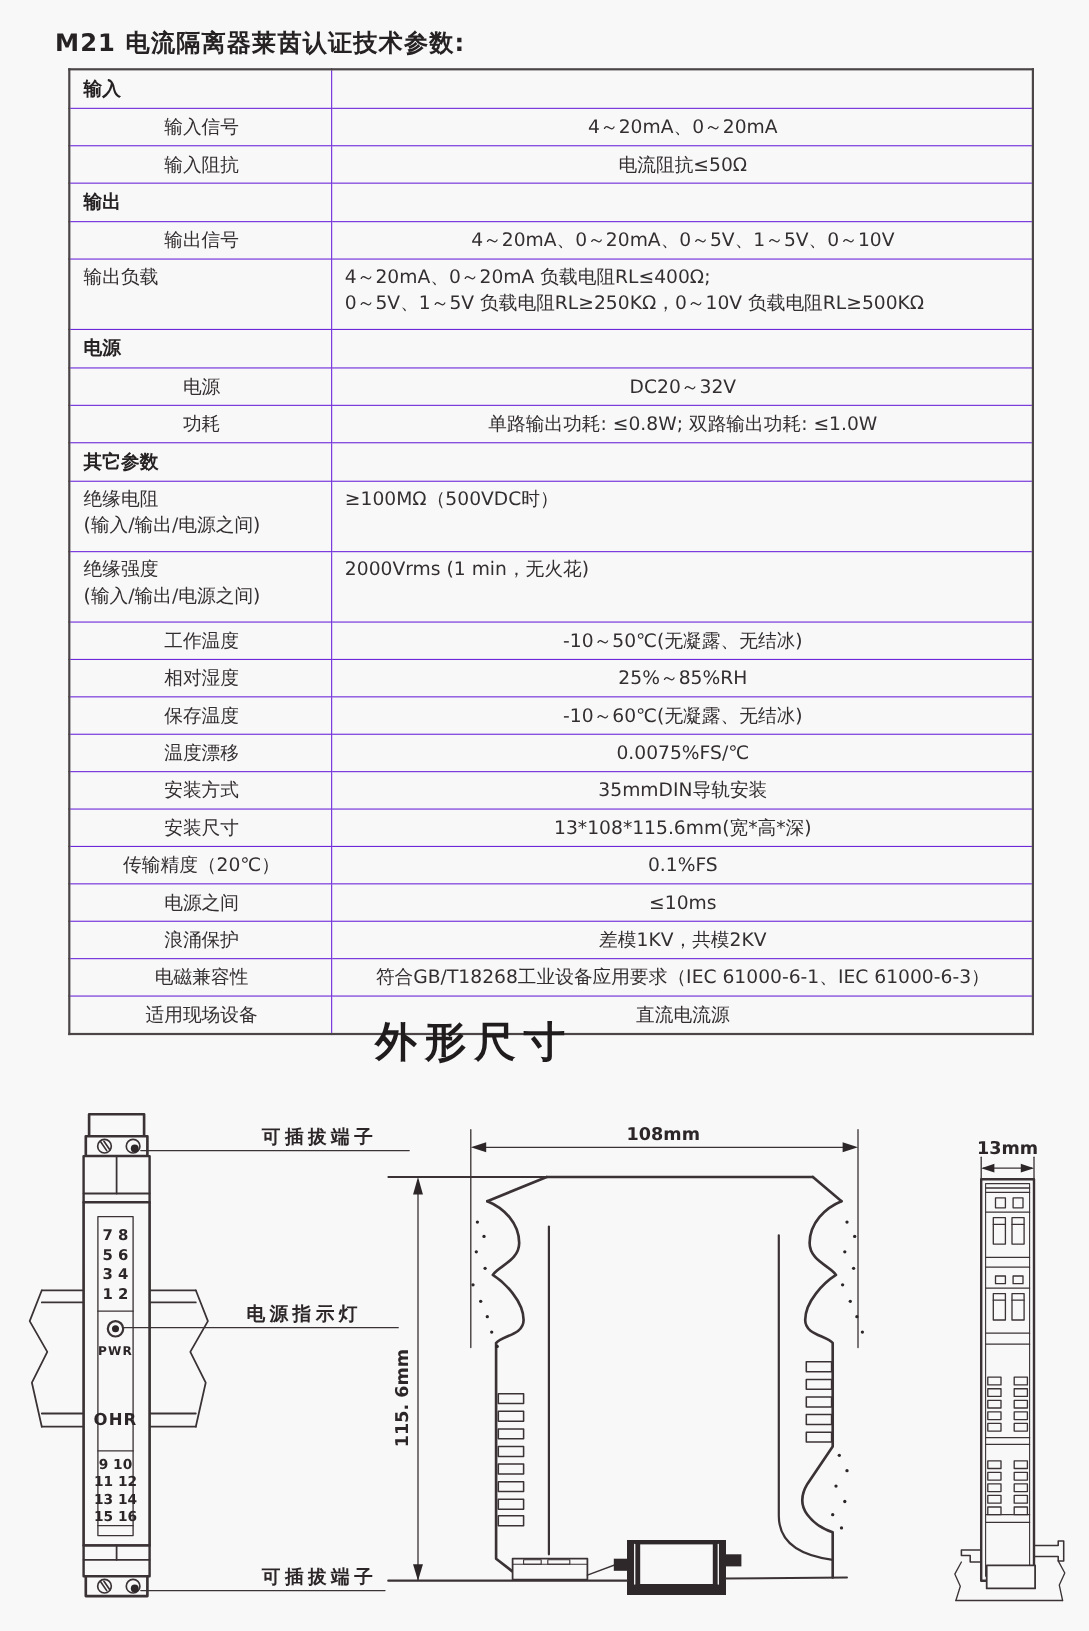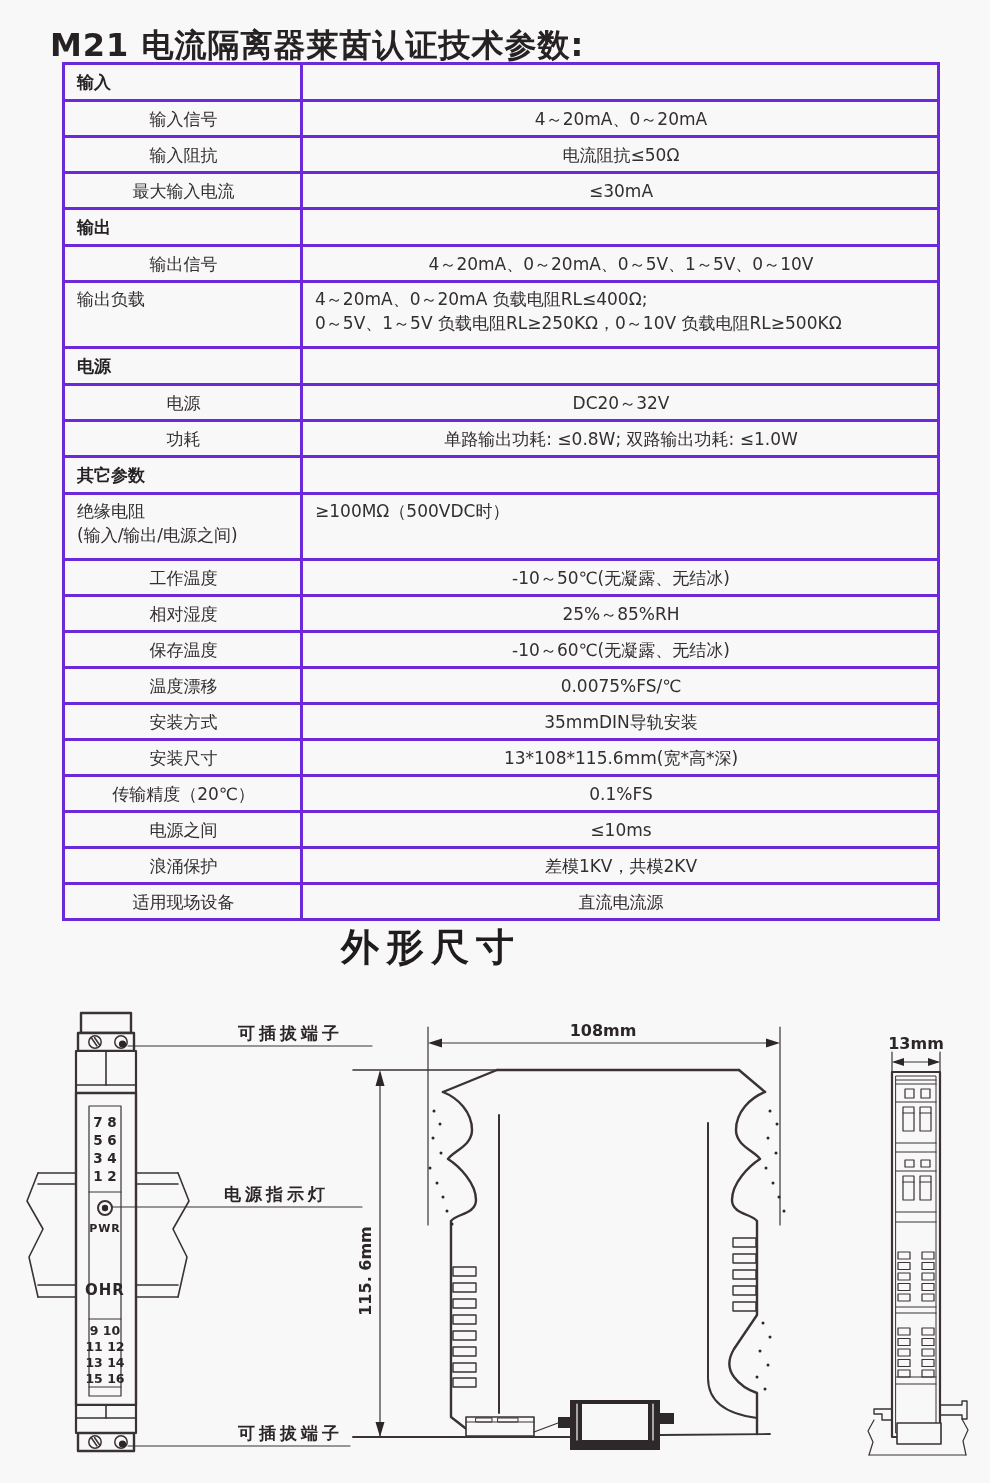--- a/index.html
+++ b/index.html
@@ -4,31 +4,31 @@
 <style>
   html,body{margin:0;padding:0;}
   body{
     width:990px;height:1483px;position:relative;overflow:hidden;
     background:#f8f8f8;
     font-family:"DejaVu Sans","Liberation Sans",sans-serif;
     color:#2f2b2d;
   }
   .page-title{
     position:absolute;left:50px;top:24px;
-    font-size:32px;font-weight:700;letter-spacing:1px;color:#262223;
+    font-size:22px;font-weight:700;letter-spacing:1px;color:#262223;
   }
   table.spec{
     position:absolute;left:62px;top:62px;width:878px;
     border-collapse:collapse;table-layout:fixed;
     border:2px solid #4b4547;
     font-size:17px;color:#332e30;
   }
   table.spec col.c1{width:238px;}
   table.spec td{
-    border:3px solid #6d28d9;
+    border:1px solid #6d28d9;
     padding:2px 10px 2px 12px;
     line-height:24px;
     vertical-align:middle;
     white-space:pre-line;
     overflow:hidden;
   }
   tr.sec td{height:30px;font-weight:700;color:#262223;}
   tr.r1 td{height:29px;text-align:center;}
   tr.r2 td{height:57px;}
   tr.vtop td{vertical-align:top;padding-top:4px;}
@@ -61,24 +61,20 @@
         <td></td>
       </tr>
     <tr class="r1">
         <td>输入信号</td>
         <td>4～20mA、0～20mA</td>
       </tr>
     <tr class="r1">
         <td>输入阻抗</td>
         <td>电流阻抗≤50Ω</td>
       </tr>
-    <tr class="r1">
-        <td>最大输入电流</td>
-        <td>≤30mA</td>
-      </tr>
     <tr class="sec">
         <td>输出</td>
         <td></td>
       </tr>
     <tr class="r1">
         <td>输出信号</td>
         <td>4～20mA、0～20mA、0～5V、1～5V、0～10V</td>
       </tr>
     <tr class="r2 vtop">
         <td>输出负载</td>
@@ -99,20 +95,25 @@
       </tr>
     <tr class="sec">
         <td>其它参数</td>
         <td></td>
       </tr>
     <tr class="r2 vtop">
         <td>绝缘电阻
 (输入/输出/电源之间)</td>
         <td>≥100MΩ（500VDC时）</td>
       </tr>
+    <tr class="r2 vtop">
+        <td>绝缘强度
+(输入/输出/电源之间)</td>
+        <td>2000Vrms (1 min，无火花)</td>
+      </tr>
     <tr class="r1">
         <td>工作温度</td>
         <td>-10～50℃(无凝露、无结冰)</td>
       </tr>
     <tr class="r1">
         <td>相对湿度</td>
         <td>25%～85%RH</td>
       </tr>
     <tr class="r1">
         <td>保存温度</td>
@@ -134,20 +135,24 @@
         <td>传输精度（20℃）</td>
         <td>0.1%FS</td>
       </tr>
     <tr class="r1">
         <td>电源之间</td>
         <td>≤10ms</td>
       </tr>
     <tr class="r1">
         <td>浪涌保护</td>
         <td>差模1KV，共模2KV</td>
+      </tr>
+    <tr class="r1">
+        <td>电磁兼容性</td>
+        <td>符合GB/T18268工业设备应用要求（IEC 61000-6-1、IEC 61000-6-3）</td>
       </tr>
     <tr class="r1">
         <td>适用现场设备</td>
         <td>直流电流源</td>
       </tr>
   </tbody>
 </table>
 
 <div class="outline-title">外形尺寸</div>
 

